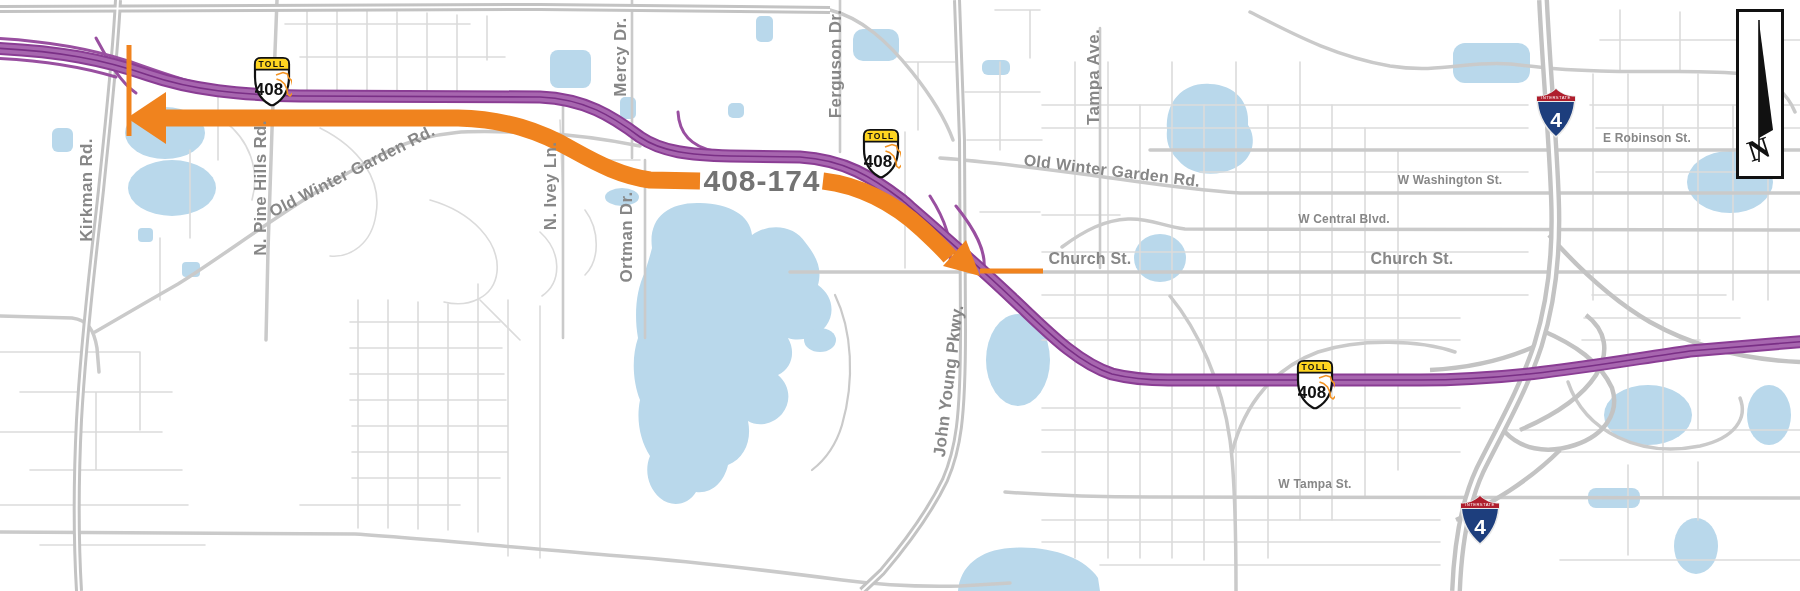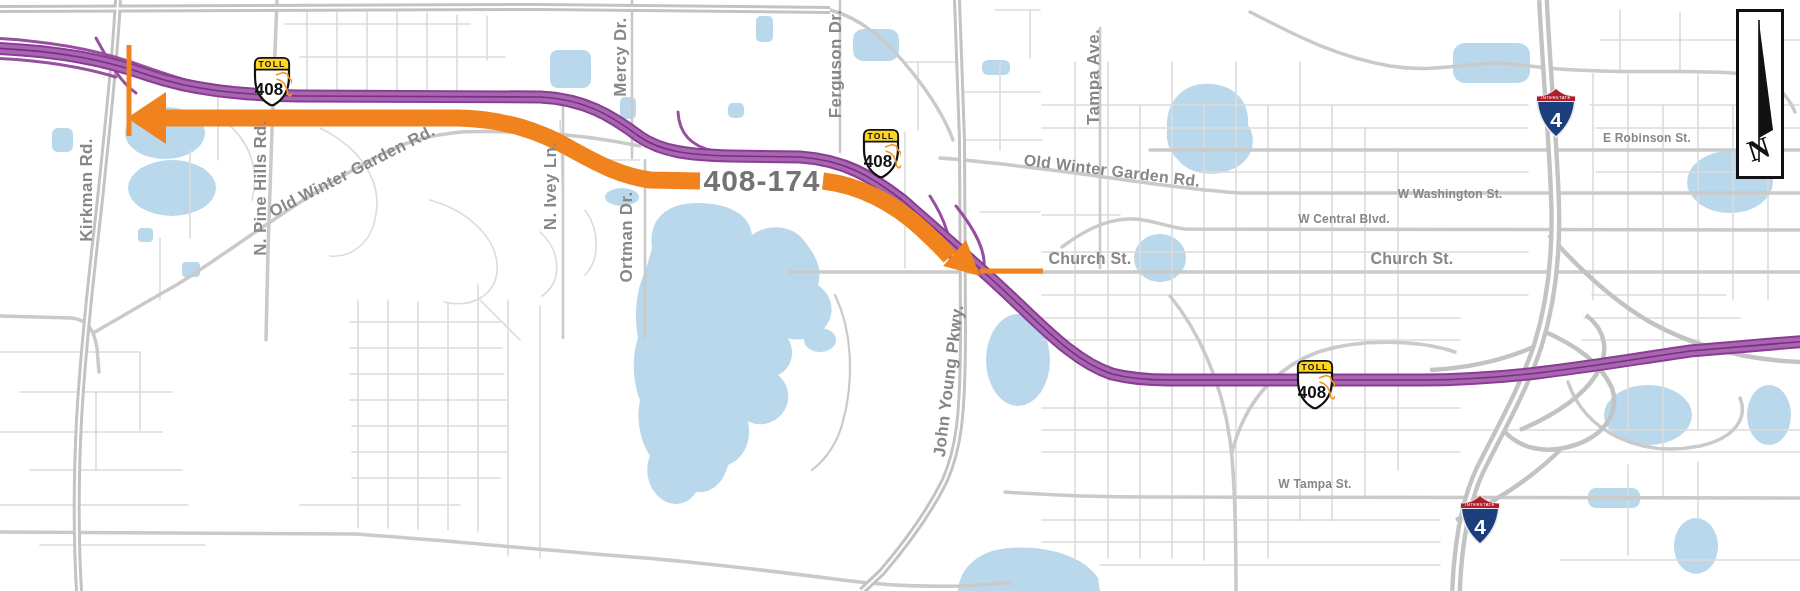--- a/index.html
+++ b/index.html
@@ -185,21 +185,21 @@
 <div class="street-label" style="left:352px;top:171px;font-size:16.5px;transform:translate(-50%,-50%) rotate(-27deg);">Old Winter Garden Rd.</div>
 <div class="street-label" style="left:551px;top:186px;transform:translate(-50%,-50%) rotate(-90deg);">N. Ivey Ln.</div>
 <div class="street-label" style="left:621px;top:57px;transform:translate(-50%,-50%) rotate(-90deg);">Mercy Dr.</div>
 <div class="street-label" style="left:627px;top:237px;transform:translate(-50%,-50%) rotate(-90deg);">Ortman Dr.</div>
 <div class="street-label" style="left:836px;top:64px;transform:translate(-50%,-50%) rotate(-90deg);">Ferguson Dr.</div>
 <div class="street-label" style="left:1094px;top:77px;transform:translate(-50%,-50%) rotate(-90deg);">Tampa Ave.</div>
 <div class="street-label" style="left:1112px;top:171px;font-size:16px;transform:translate(-50%,-50%) rotate(7deg);">Old Winter Garden Rd.</div>
 <div class="street-label" style="left:949px;top:381px;transform:translate(-50%,-50%) rotate(-83deg);">John Young Pkwy.</div>
 <div class="street-label sm" style="left:1090px;top:259px;font-size:16px;transform:translate(-50%,-50%);">Church St.</div>
 <div class="street-label sm" style="left:1412px;top:259px;font-size:16px;transform:translate(-50%,-50%);">Church St.</div>
-<div class="street-label sm" style="left:1450px;top:194px;transform:translate(-50%,-50%);">W Washington St.</div>
+<div class="street-label sm" style="left:1450px;top:180px;transform:translate(-50%,-50%);">W Washington St.</div>
 <div class="street-label sm" style="left:1344px;top:219px;transform:translate(-50%,-50%);">W Central Blvd.</div>
 <div class="street-label sm" style="left:1647px;top:138px;transform:translate(-50%,-50%);">E Robinson St.</div>
 <div class="street-label sm" style="left:1315px;top:484px;transform:translate(-50%,-50%);">W Tampa St.</div>
 
 <div class="route-label" style="left:762px;top:181px;transform:translate(-50%,-50%);">408-174</div>
 
 <div class="toll-shield" style="left:252px;top:55px;">
   <svg viewBox="0 0 40 54">
     <path d="M3,9 Q3,3 9,3 L31,3 Q37,3 37,9 L37,22 Q37,41 22.5,49.5 Q20,51 17.5,49.5 Q3,41 3,22 Z" fill="#FFFFFF" stroke="#111111" stroke-width="2.2"></path>
     <path d="M3.8,9 Q3.8,3.8 9,3.8 L31,3.8 Q36.2,3.8 36.2,9 L36.2,14.6 L3.8,14.6 Z" fill="#FFD520"></path>

